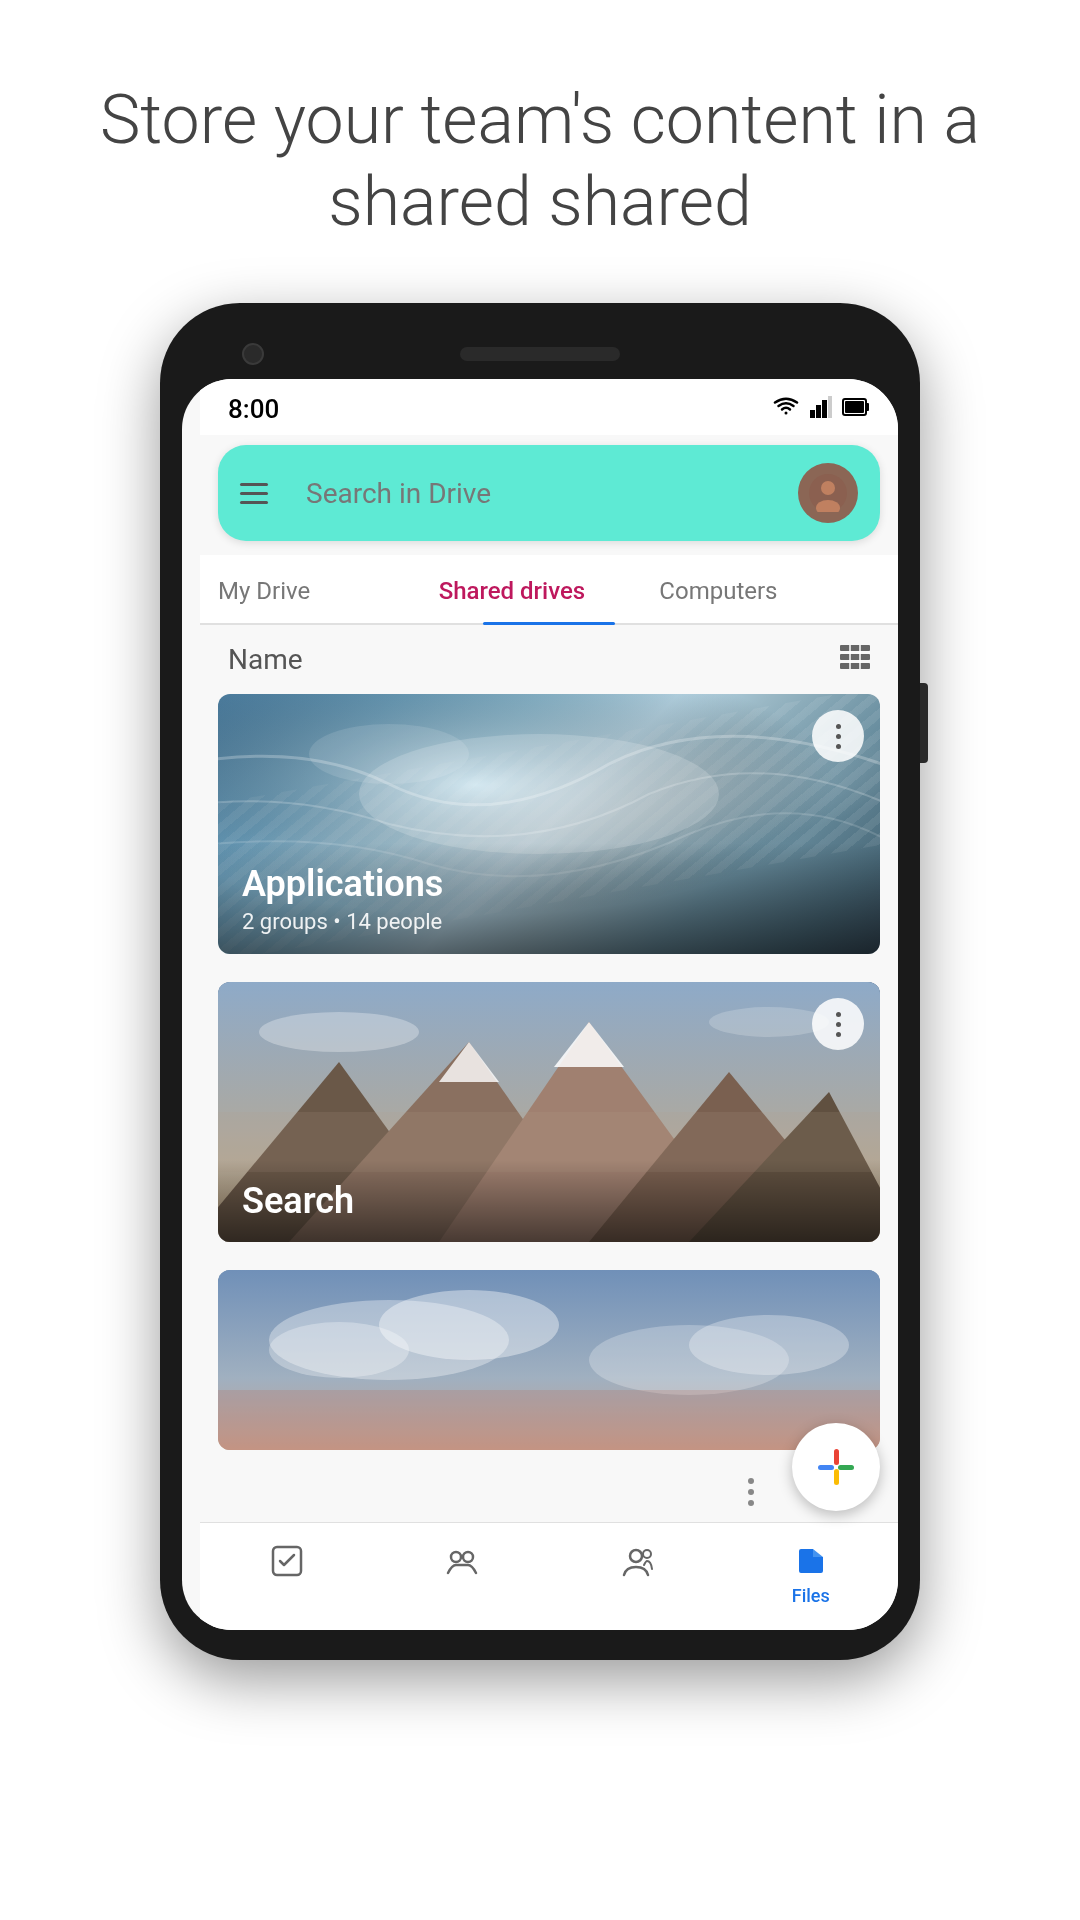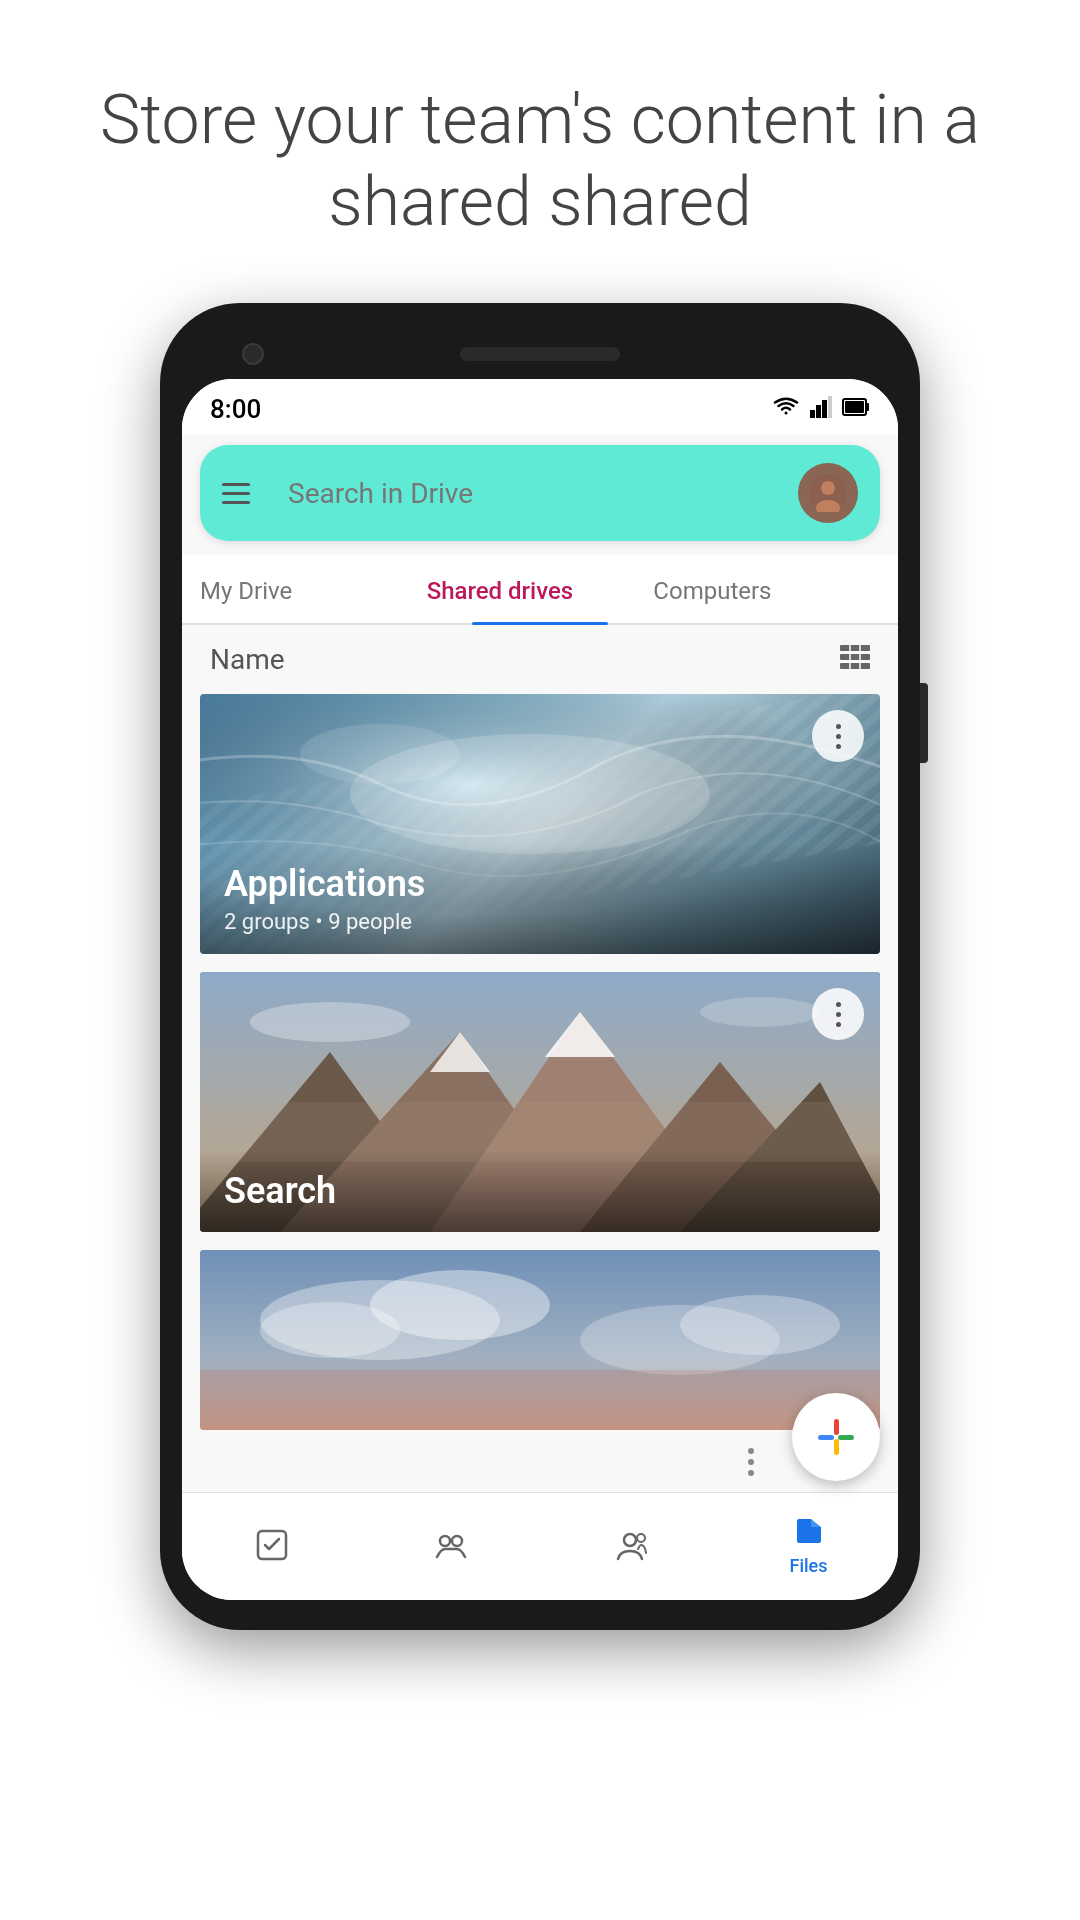--- a/index.html
+++ b/index.html
@@ -68,20 +68,21 @@
       background: #2a2a2a;
       border-radius: 0 4px 4px 0;
     }
 
     
     .phone-screen {
       background: #f8f8f8;
       border-radius: 50px;
       overflow: hidden;
       position: relative;
+      padding-left: 18px;
     }
 
     
     .status-bar {
       background: white;
       display: flex;
       justify-content: space-between;
       align-items: center;
       padding: 14px 28px 10px;
       height: 56px;
@@ -169,22 +170,22 @@
       color: #555;
     }
     .list-toggle {
       font-size: 28px;
       color: #555;
       cursor: pointer;
     }
 
     
     .drive-card {
-      margin: 0 18px 18px;
-      border-radius: 4px;
+      margin: 0 18px 28px;
+      border-radius: 12px;
       overflow: hidden;
       position: relative;
       height: 260px;
       background: #ccc;
       cursor: pointer;
     }
 
     
     .card-water {
       background: linear-gradient(135deg, #4a7a9b 0%, #6ba3c2 20%, #8ec0d8 35%, #b8d8e8 50%, #9ab8c5 60%, #6a8fa0 75%, #4a6a7a 90%, #3a5060 100%);
@@ -259,21 +260,21 @@
     .plus-svg {
       width: 44px;
       height: 44px;
     }
 
     
     .bottom-nav {
       background: white;
       display: flex;
       justify-content: space-around;
-      align-items: center;
+      align-items: flex-start;
       padding: 20px 0 24px;
       border-top: 1px solid #e0e0e0;
     }
     .nav-item {
       display: flex;
       flex-direction: column;
       align-items: center;
       gap: 6px;
       cursor: pointer;
       flex: 1;
@@ -415,21 +416,21 @@
           <ellipse cx="200" cy="60" rx="80" ry="30" fill="rgba(255,255,255,0.12)"></ellipse>
         </svg>
       </div>
       <div class="card-menu-btn">
         <div class="dot"></div>
         <div class="dot"></div>
         <div class="dot"></div>
       </div>
       <div class="card-overlay">
         <div class="card-title">Applications</div>
-        <div class="card-subtitle">2 groups • 9 people</div>
+        <div class="card-subtitle">2 groups • 14 people</div>
       </div>
     </div>
 
     <div class="drive-card card-mountain">
       <svg width="100%" height="100%" viewBox="0 0 720 260" preserveAspectRatio="xMidYMid slice" style="position:absolute;inset:0;">
 
         <rect width="720" height="260" fill="#5d7a9a"></rect>
 
         <defs>
           <linearGradient id="sky" x1="0" y1="0" x2="0" y2="1">

